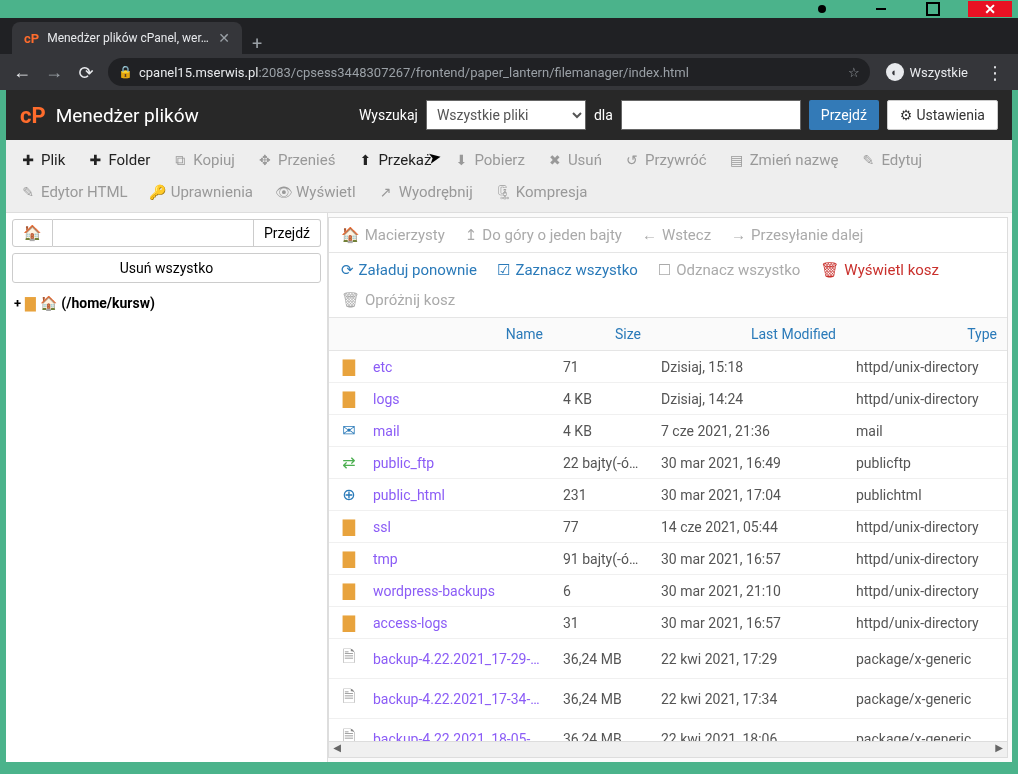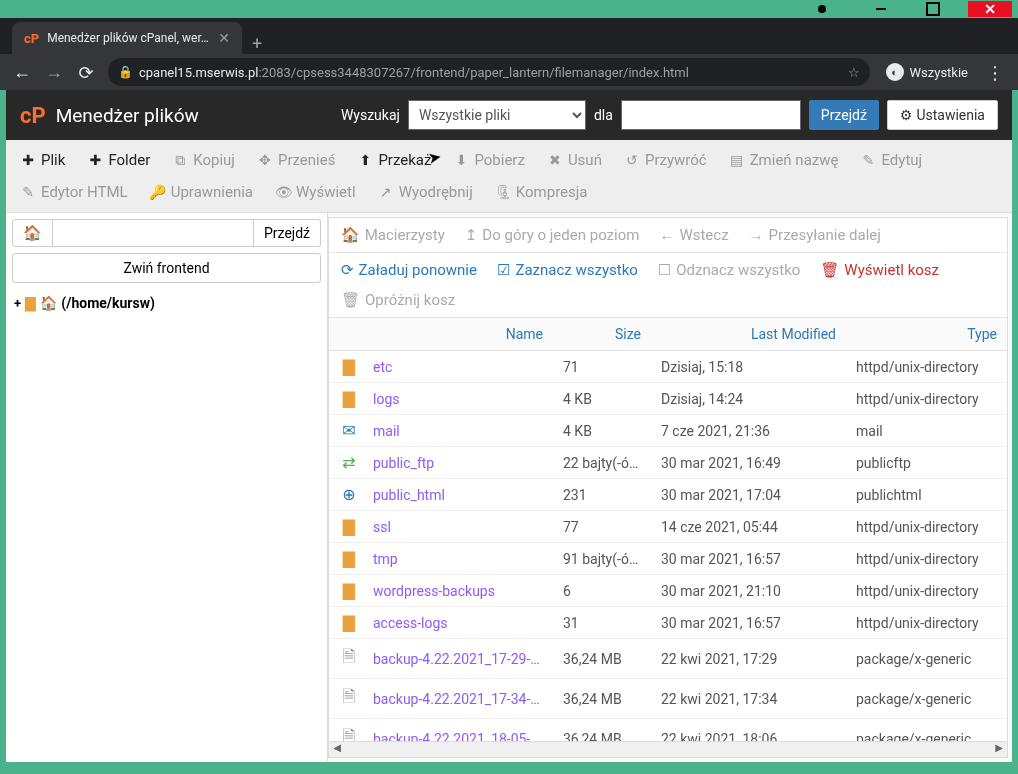--- a/index.html
+++ b/index.html
@@ -28,21 +28,21 @@
 .incognito-badge { display: flex; align-items: center; gap: 6px; font-size: 13px; color: #e8eaed; padding: 0 8px; }
 .incognito-badge .inc-icon { width: 18px; height: 18px; background: #e8eaed; border-radius: 50%; display: flex; align-items: center; justify-content: center; color: #35363a; font-size: 11px; }
 .menu-dots { color: #e8eaed; font-size: 18px; padding: 0 6px; cursor: pointer; }
 .page-wrap { flex: 1; background: #4bb38b; padding: 0 6px 12px 6px; display: flex; border-radius: 0 0 6px 6px; overflow: hidden; }
 .page { flex: 1; background: #fff; display: flex; flex-direction: column; overflow: hidden; }
 .header { background: #282828; color: #fff; display: flex; align-items: center; height: 50px; padding: 0 14px; gap: 14px; }
 .brand { display: flex; align-items: center; gap: 10px; font-size: 19px; }
 .brand .logo { color: #ff6c2c; font-size: 22px; font-weight: bold; }
 .header .spacer { flex: 1; }
 .search-section { display: flex; align-items: center; gap: 8px; font-size: 14px; }
-.search-section select { height: 30px; background: #fff; color: #555; border: 1px solid #666; font-size: 14px; padding: 0 6px; width: 178px; }
+.search-section select { height: 30px; background: #fff; color: #555; border: 1px solid #666; font-size: 14px; padding: 0 6px; width: 160px; }
 .search-section .label { font-size: 14px; }
 .search-section input[type=text] { height: 30px; width: 180px; padding: 0 6px; border: 1px solid #666; background: #fff; }
 .btn { height: 30px; padding: 0 12px; border: none; cursor: pointer; font-size: 14px; display: inline-flex; align-items: center; gap: 4px; border-radius: 2px; }
 .btn-primary { background: #337ab7; color: #fff; }
 .btn-white { background: #fff; color: #333; border: 1px solid #ccc; }
 .toolbar { background: #eee; border-bottom: 1px solid #ddd; padding: 5px 10px; display: flex; flex-wrap: wrap; gap: 2px 14px; align-items: center; }
 .tbtn { display: inline-flex; align-items: center; gap: 5px; color: #222; font-size: 15px; padding: 6px 4px; cursor: pointer; }
 .tbtn.disabled { color: #999; }
 .tbtn .ticon { font-size: 14px; width: 16px; text-align: center; }
 .content { flex: 1; display: flex; overflow: hidden; background: #fafafa; }
@@ -206,40 +206,40 @@
           </span>
         </div>
 
       <div class="content">
         <div class="sidebar">
           <div class="pathrow">
             <button class="home-btn"><span>🏠</span></button>
             <input type="text" style="">
             <button class="go-btn">Przejdź</button>
           </div>
-          <div class="collapse-btn">Zwiń frontend</div>
+          <div class="collapse-btn">Usuń wszystko</div>
           <div class="tree">
             <div class="tree-node">
               <span class="plus">+</span>
               <span class="folder-icon">▇</span>
               <span class="home-ic">🏠</span>
               <span class="path">(/home/kursw)</span>
             </div>
           </div>
         </div>
 
         <div class="main">
           <div class="crumbbar" id="crumbbar">
               <span class="crumb-btn disabled">
                 <span>🏠</span>
                 <span>Macierzysty</span>
               </span>
               <span class="crumb-btn disabled">
                 <span>↥</span>
-                <span>Do góry o jeden poziom</span>
+                <span>Do góry o jeden bajty</span>
               </span>
               <span class="crumb-btn disabled">
                 <span>←</span>
                 <span>Wstecz</span>
               </span>
               <span class="crumb-btn disabled">
                 <span>→</span>
                 <span>Przesyłanie dalej</span>
               </span>
             </div>

